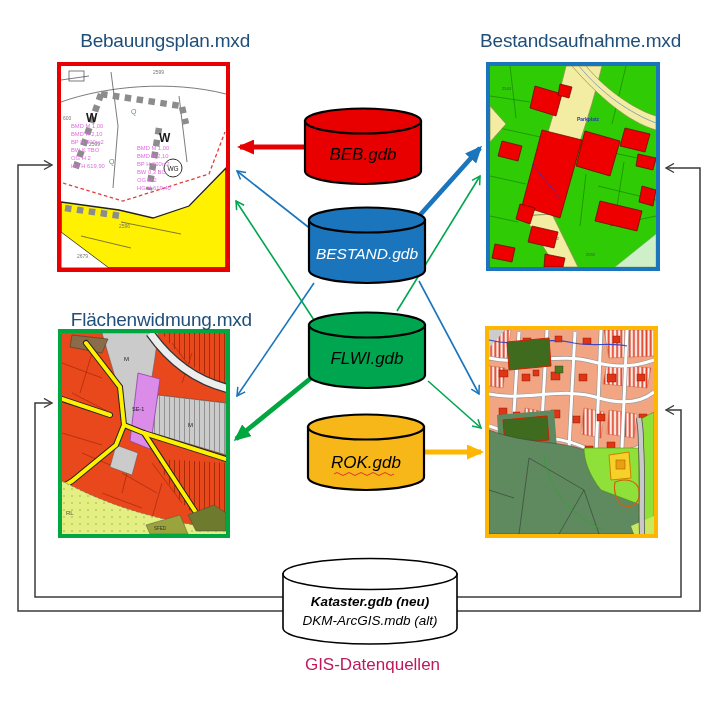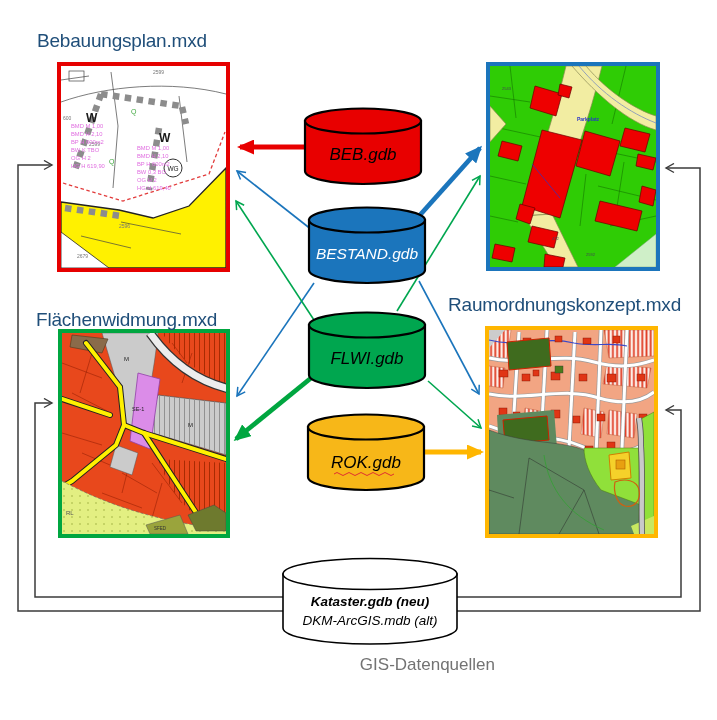--- a/index.html
+++ b/index.html
@@ -1,25 +1,25 @@
 <!DOCTYPE html>
 <html><head>
 <meta charset="utf-8">
 <style>
   html,body{margin:0;padding:0;background:#fff;}
   .stage{position:relative;width:717px;height:720px;background:#ffffff;
          font-family:"Liberation Sans",sans-serif;overflow:hidden;}
   .map-title{position:absolute;z-index:3;color:#1F4E79;font-size:19px;
-             text-align:left;white-space:nowrap;letter-spacing:-0.2px;}
+             text-align:right;white-space:nowrap;letter-spacing:-0.2px;}
   .map-card{position:absolute;z-index:2;box-sizing:border-box;background:#fff;}
   .map-card svg{display:block;}
   .cyl{position:absolute;z-index:2;}
   .cyl text{font-style:italic;}
-  .caption{position:absolute;z-index:2;color:#737373;font-size:17px;
-           text-align:right;line-height:23px;white-space:nowrap;}
+  .caption{position:absolute;z-index:2;color:#be185d;font-size:17px;
+           text-align:center;line-height:23px;white-space:nowrap;}
   #connectors{position:absolute;left:0;top:0;z-index:1;}
   .k{stroke:#3B3B3B;stroke-width:1.5;fill:none;}
   .thinb{stroke:#1B75BC;stroke-width:1.6;fill:none;}
   .thing{stroke:#00A64F;stroke-width:1.6;fill:none;}
 </style>
 </head>
 <body>
 
 <div class="stage">
 
@@ -61,22 +61,22 @@
     <path class="thing" d="M397,311 L480,176" marker-end="url(#mGrV)"></path>
     <path class="thing" d="M428,381 L481,428" marker-end="url(#mGrV)"></path>
 
     <path d="M418,147 L240,147" stroke="#E80000" stroke-width="4.8" fill="none" marker-end="url(#mRdT)"></path>
     <path d="M420,215 L480,148" stroke="#1B75BC" stroke-width="4.8" fill="none" marker-end="url(#mBlT)"></path>
     <path d="M316,374 L236,439" stroke="#00A640" stroke-width="4.8" fill="none" marker-end="url(#mGrT)"></path>
     <path d="M424,452 L481,452" stroke="#FFB600" stroke-width="4.8" fill="none" marker-end="url(#mYlT)"></path>
   </svg>
 
   <div class="map-title" style="left:37px;top:30px;width:213px;">Bebauungsplan.mxd</div>
+  <div class="map-title" style="left:465px;top:30px;width:216px;">Bestandsaufnahme.mxd</div>
   <div class="map-title" style="left:36px;top:296px;width:216px;margin-top:13px;">Flächenwidmung.mxd</div>
-  <div class="map-title" style="left:448px;top:294px;width:245px;">Raumordnungskonzept.mxd</div>
 
   <div class="map-card" style="left:57px;top:62px;width:173px;height:210px;border:4px solid #E60000;">
     <svg width="165" height="202" viewBox="0 0 165 202">
       <rect width="165" height="202" fill="#ffffff"></rect>
 
       <path d="M0,136 L58,144 L92,152 L128,140 L165,102 L165,202 L0,202 Z" fill="#FFF100" stroke="#222" stroke-width="1.3"></path>
       <path d="M0,166 L48,202 L0,202 Z" fill="#ffffff" stroke="#222" stroke-width="0.8"></path>
 
       <g stroke="#444" stroke-width="0.7" fill="none">
         <path d="M0,36 C45,20 110,14 165,28"></path>

